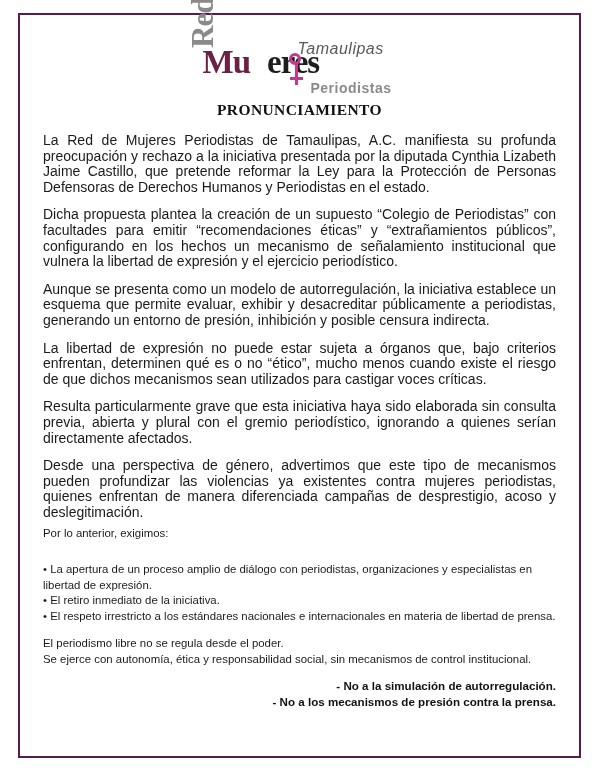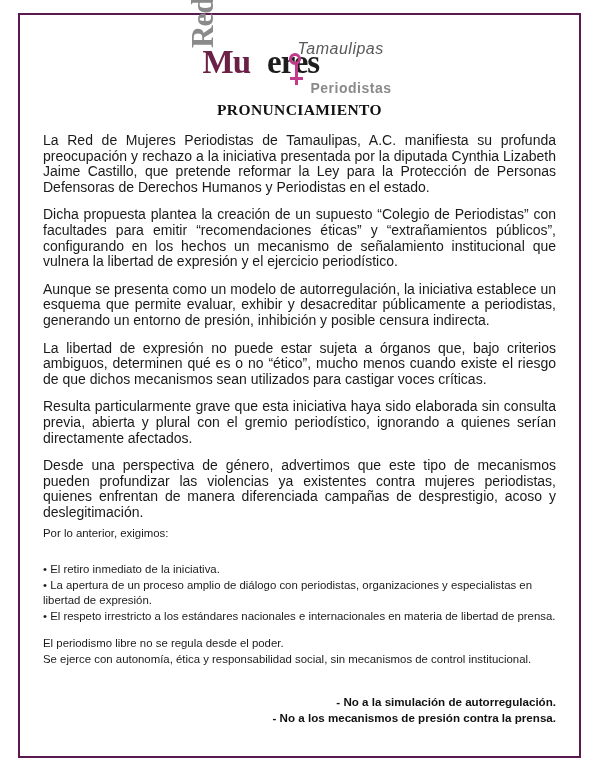--- a/index.html
+++ b/index.html
@@ -167,21 +167,21 @@
 
   .bullet-line {
     font-size: 11.4px;
     line-height: 15.6px;
     text-align: left;
     margin: 0;
     color: #1a1a1a;
   }
   #bullet-list { margin-bottom: 12px; }
 
-  #closing-block { margin-bottom: 26px; }
+  #closing-block { margin-bottom: 10px; }
 
   .slogan {
     text-align: right;
     font-size: 11.6px;
     font-weight: bold;
     line-height: 16px;
     color: #111111;
     margin: 0;
   }
   #slogan-block { margin-top: 6px; }
@@ -205,29 +205,29 @@
       <span class="logo-tamaulipas">Tamaulipas</span>
       <span class="logo-periodistas">Periodistas</span>
     </div>
   </div>
 
   <div id="doc-title">PRONUNCIAMIENTO</div>
 
   <p class="para">La Red de Mujeres Periodistas de Tamaulipas, A.C. manifiesta su profunda preocupación y rechazo a la iniciativa presentada por la diputada Cynthia Lizabeth Jaime Castillo, que pretende reformar la Ley para la Protección de Personas Defensoras de Derechos Humanos y Periodistas en el estado.</p>
   <p class="para">Dicha propuesta plantea la creación de un supuesto “Colegio de Periodistas” con facultades para emitir “recomendaciones éticas” y “extrañamientos públicos”, configurando en los hechos un mecanismo de señalamiento institucional que vulnera la libertad de expresión y el ejercicio periodístico.</p>
   <p class="para">Aunque se presenta como un modelo de autorregulación, la iniciativa establece un esquema que permite evaluar, exhibir y desacreditar públicamente a periodistas, generando un entorno de presión, inhibición y posible censura indirecta.</p>
-  <p class="para">La libertad de expresión no puede estar sujeta a órganos que, bajo criterios ambiguos, determinen qué es o no “ético”, mucho menos cuando existe el riesgo de que dichos mecanismos sean utilizados para castigar voces críticas.</p>
+  <p class="para">La libertad de expresión no puede estar sujeta a órganos que, bajo criterios enfrentan, determinen qué es o no “ético”, mucho menos cuando existe el riesgo de que dichos mecanismos sean utilizados para castigar voces críticas.</p>
   <p class="para">Resulta particularmente grave que esta iniciativa haya sido elaborada sin consulta previa, abierta y plural con el gremio periodístico, ignorando a quienes serían directamente afectados.</p>
   <p class="para last-group">Desde una perspectiva de género, advertimos que este tipo de mecanismos pueden profundizar las violencias ya existentes contra mujeres periodistas, quienes enfrentan de manera diferenciada campañas de desprestigio, acoso y deslegitimación.</p>
 
   <p class="plain-line" id="demands-intro">Por lo anterior, exigimos:</p>
 
   <div id="bullet-list">
+    <p class="bullet-line">• La apertura de un proceso amplio de diálogo con periodistas, organizaciones y especialistas en libertad de expresión.</p>
     <p class="bullet-line">• El retiro inmediato de la iniciativa.</p>
-    <p class="bullet-line">• La apertura de un proceso amplio de diálogo con periodistas, organizaciones y especialistas en libertad de expresión.</p>
     <p class="bullet-line">• El respeto irrestricto a los estándares nacionales e internacionales en materia de libertad de prensa.</p>
   </div>
 
   <div id="closing-block">
     <p class="plain-line">El periodismo libre no se regula desde el poder.</p>
     <p class="plain-line">Se ejerce con autonomía, ética y responsabilidad social, sin mecanismos de control institucional.</p>
   </div>
 
   <div id="slogan-block">
     <p class="slogan">- No a la simulación de autorregulación.</p>

